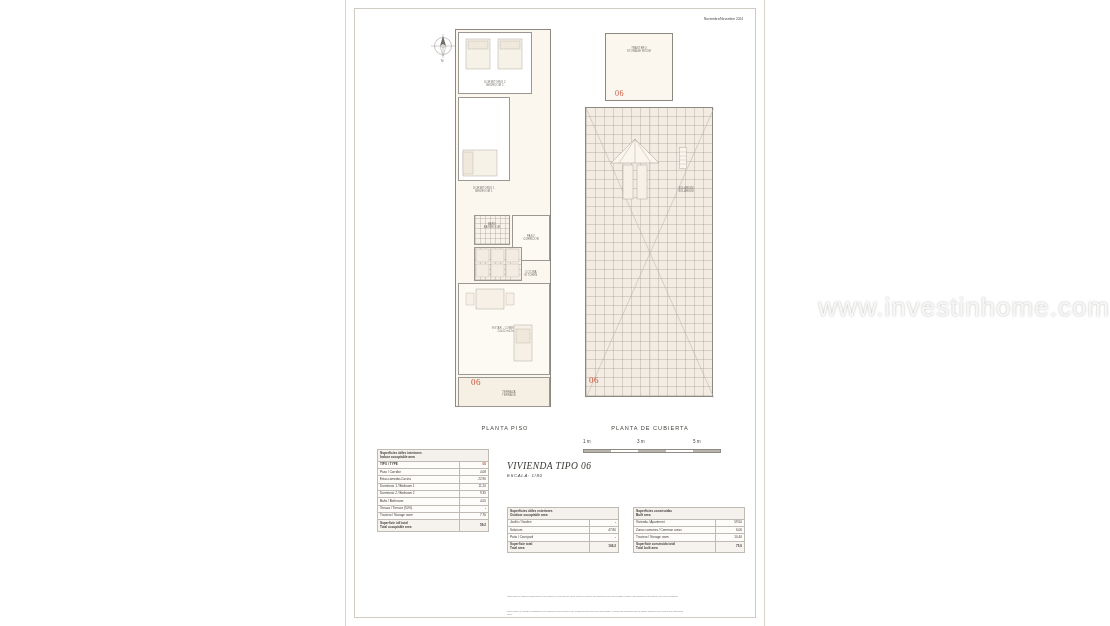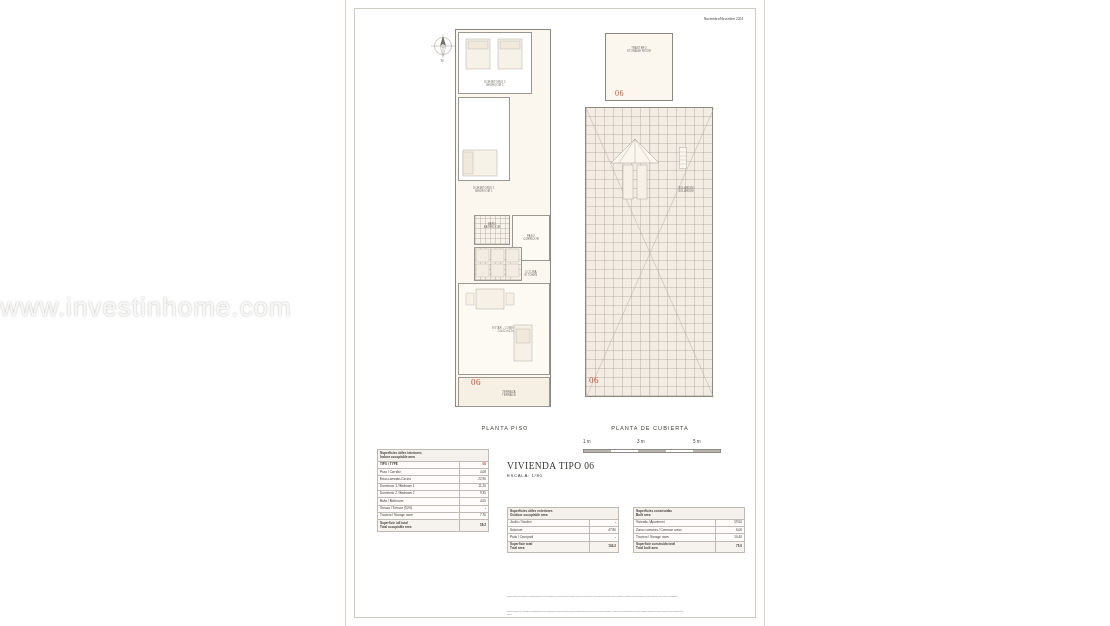--- a/index.html
+++ b/index.html
@@ -209,20 +209,21 @@
 
   .tbl-indoor { position: absolute; left: 22px; top: 440px; width: 112px; }
   .tbl-outdoor { position: absolute; left: 152px; top: 498px; width: 112px; }
   .tbl-built { position: absolute; left: 278px; top: 498px; width: 112px; }
 
   .title-block {
     position: absolute;
     left: 152px;
     top: 452px;
     width: 140px;
+    font-style: italic;
   }
   .title-main {
     font-size: 9.5px;
     font-family: "Liberation Serif", serif;
     color: #3a3733;
     letter-spacing: .4px;
   }
   .title-scale {
     font-size: 4.4px;
     color: #4a4641;
@@ -246,21 +247,21 @@
   }
   .disclaimer.one { left: 152px; top: 586px; }
   .disclaimer.two { left: 152px; top: 601px; }
 
   
   .watermark {
     position: absolute;
     left: 0;
     top: 292px;
     width: 1110px;
-    text-align: left;
+    text-align: right;
     font-size: 26px;
     font-family: "Liberation Sans", sans-serif;
     color: rgba(255,255,255,.85);
     letter-spacing: 1px;
     text-shadow: 0 0 2px rgba(120,115,110,.55);
     pointer-events: none;
     font-weight: 500;
   }
 </style>
 </head>

